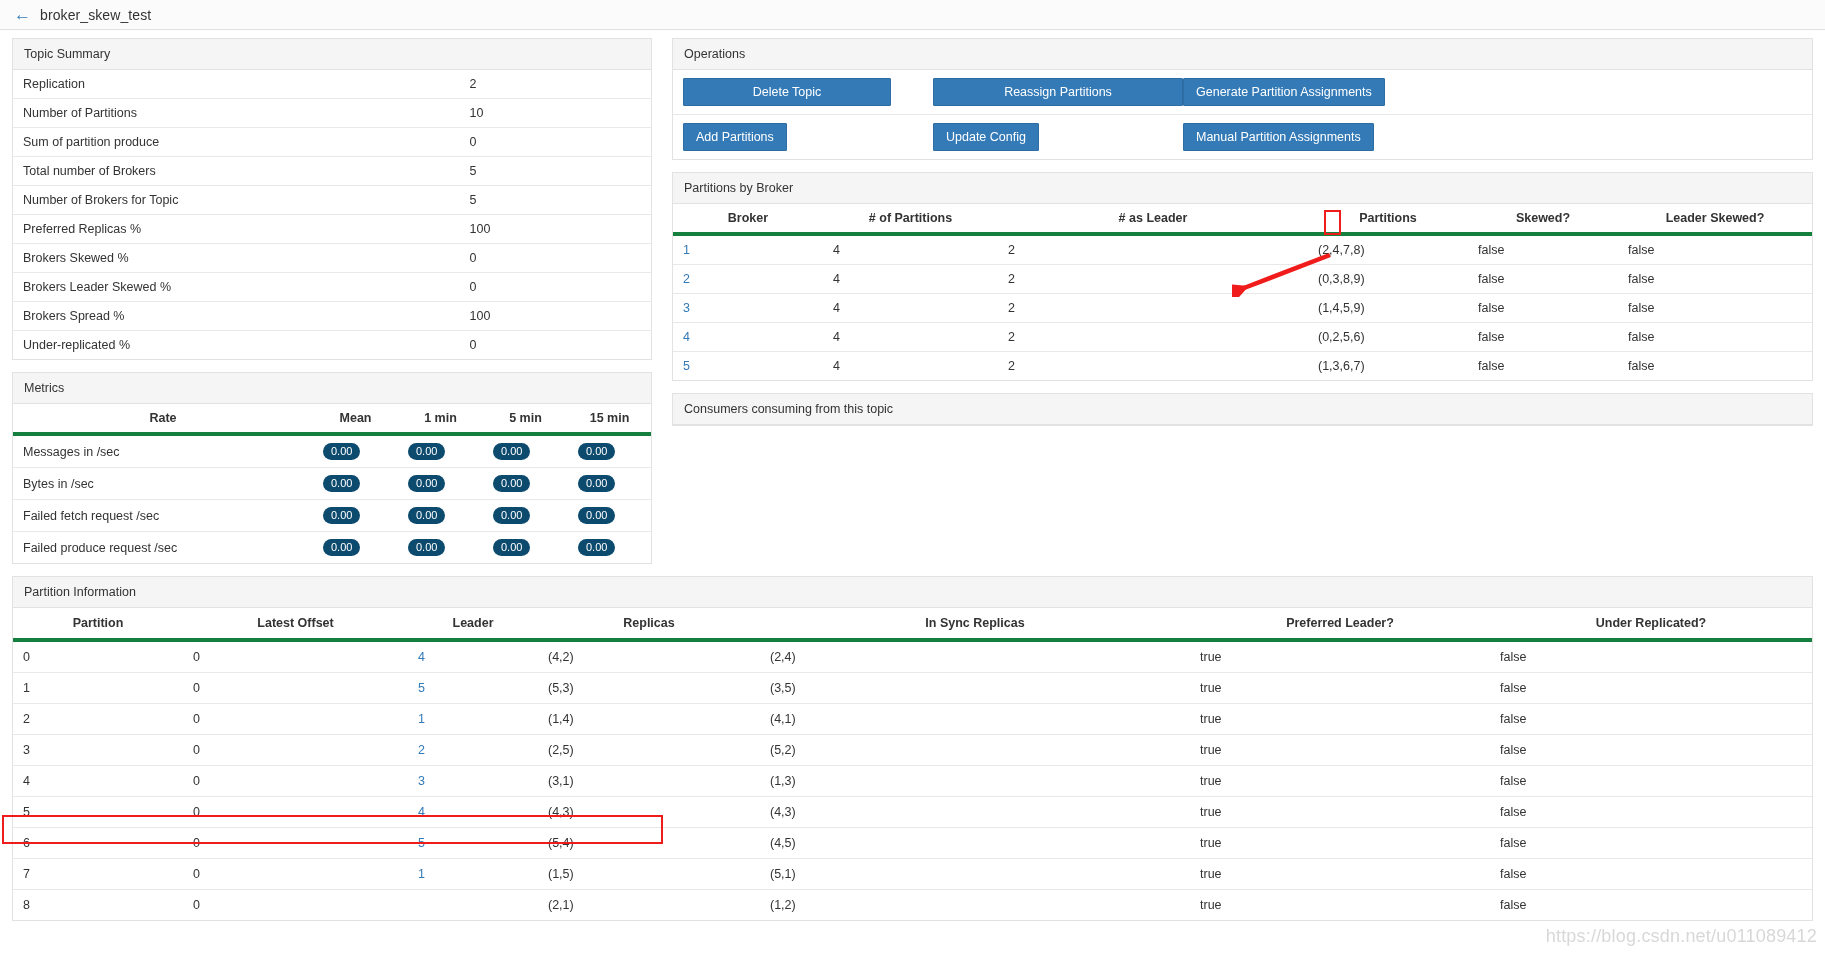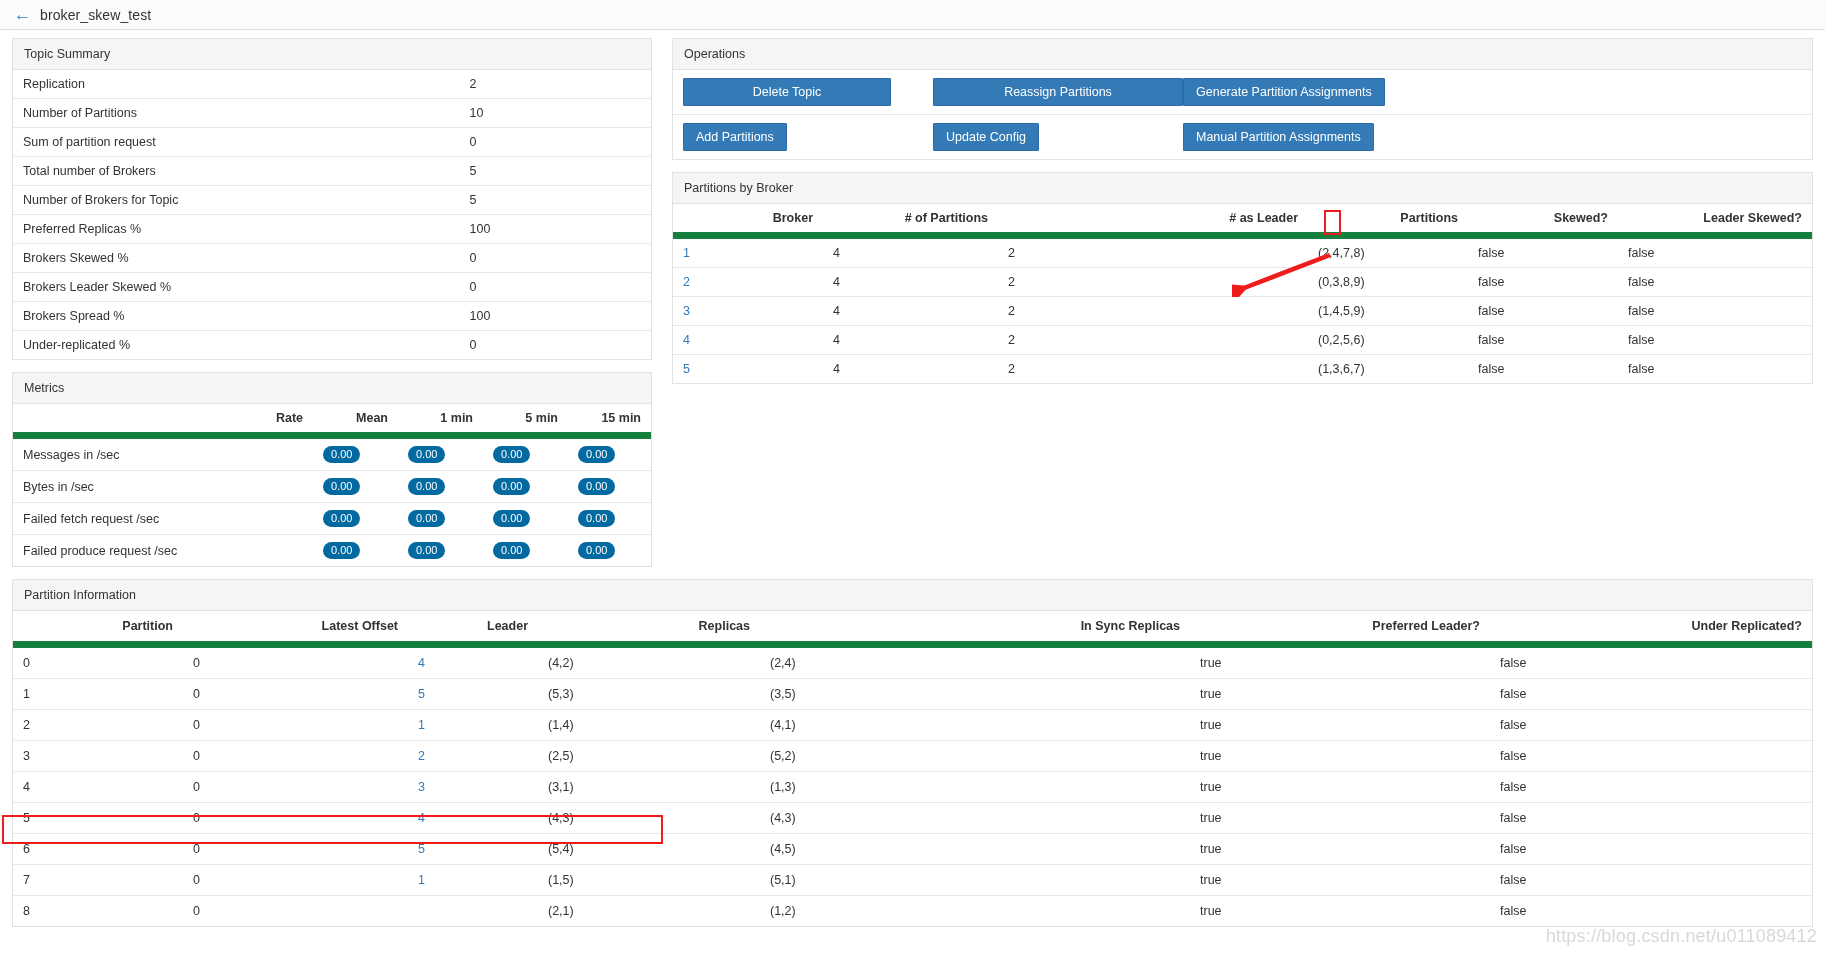--- a/index.html
+++ b/index.html
@@ -45,38 +45,38 @@
     border-bottom: 1px solid #e2e2e2;
     padding: 8px 11px;
     font-size: 12.5px;
     color: #333;
   }
   .panel-body { padding: 0; }
 
   
   table { border-collapse: collapse; width: 100%; font-size: 12.5px; }
   th {
-    text-align: right; font-weight: bold; color: #333;
-    padding: 7px 10px; border-bottom: 7px solid #15803d;
+    text-align: center; font-weight: bold; color: #333;
+    padding: 7px 10px; border-bottom: 4px solid #15803d;
     font-size: 12.5px;
   }
   td {
     padding: 7px 10px; border-top: 1px solid #e8e8e8; color: #333;
     font-size: 12.5px; vertical-align: middle;
   }
   table.nohead tr:first-child td { border-top: none; }
   .lnk { color: #337ab7; text-decoration: none; cursor: pointer; }
 
   
   .summary td:first-child { width: 70%; }
   .summary td:last-child { width: 30%; }
 
   
   .badge {
-    display: inline-block; background: #0369a1; color: #fff;
+    display: inline-block; background: #0c4a6e; color: #fff;
     border-radius: 9px; padding: 2px 8px 3px 8px;
     font-size: 11px; line-height: 1.1; min-width: 34px; text-align: center;
   }
   .metrics th:first-child, .metrics td:first-child { width: 300px; }
   .metrics th:nth-child(2), .metrics td:nth-child(2) { width: 85px; }
   .metrics th:nth-child(3), .metrics td:nth-child(3) { width: 85px; }
   .metrics th:nth-child(4), .metrics td:nth-child(4) { width: 85px; }
 
   
   .ops-row {
@@ -152,21 +152,21 @@
             <tbody>
               <tr>
                   <td>Replication</td>
                   <td>2</td>
                 </tr>
               <tr>
                   <td>Number of Partitions</td>
                   <td>10</td>
                 </tr>
               <tr>
-                  <td>Sum of partition request</td>
+                  <td>Sum of partition produce</td>
                   <td>0</td>
                 </tr>
               <tr>
                   <td>Total number of Brokers</td>
                   <td>5</td>
                 </tr>
               <tr>
                   <td>Number of Brokers for Topic</td>
                   <td>5</td>
                 </tr>
@@ -327,20 +327,23 @@
                 <td>2</td>
                 <td>(1,3,6,7)</td>
                 <td>false</td>
                 <td>false</td>
               </tr>
             </tbody>
           </table>
         </div>
       </div>
 
+      <div class="panel">
+        <div class="panel-head">Consumers consuming from this topic</div>
+      </div>
 
     </div>
   </div>
 
   <div class="wide-wrap">
     <div class="panel">
       <div class="panel-head">Partition Information</div>
       <div class="panel-body">
         <table class="pinfo">
           <thead>

